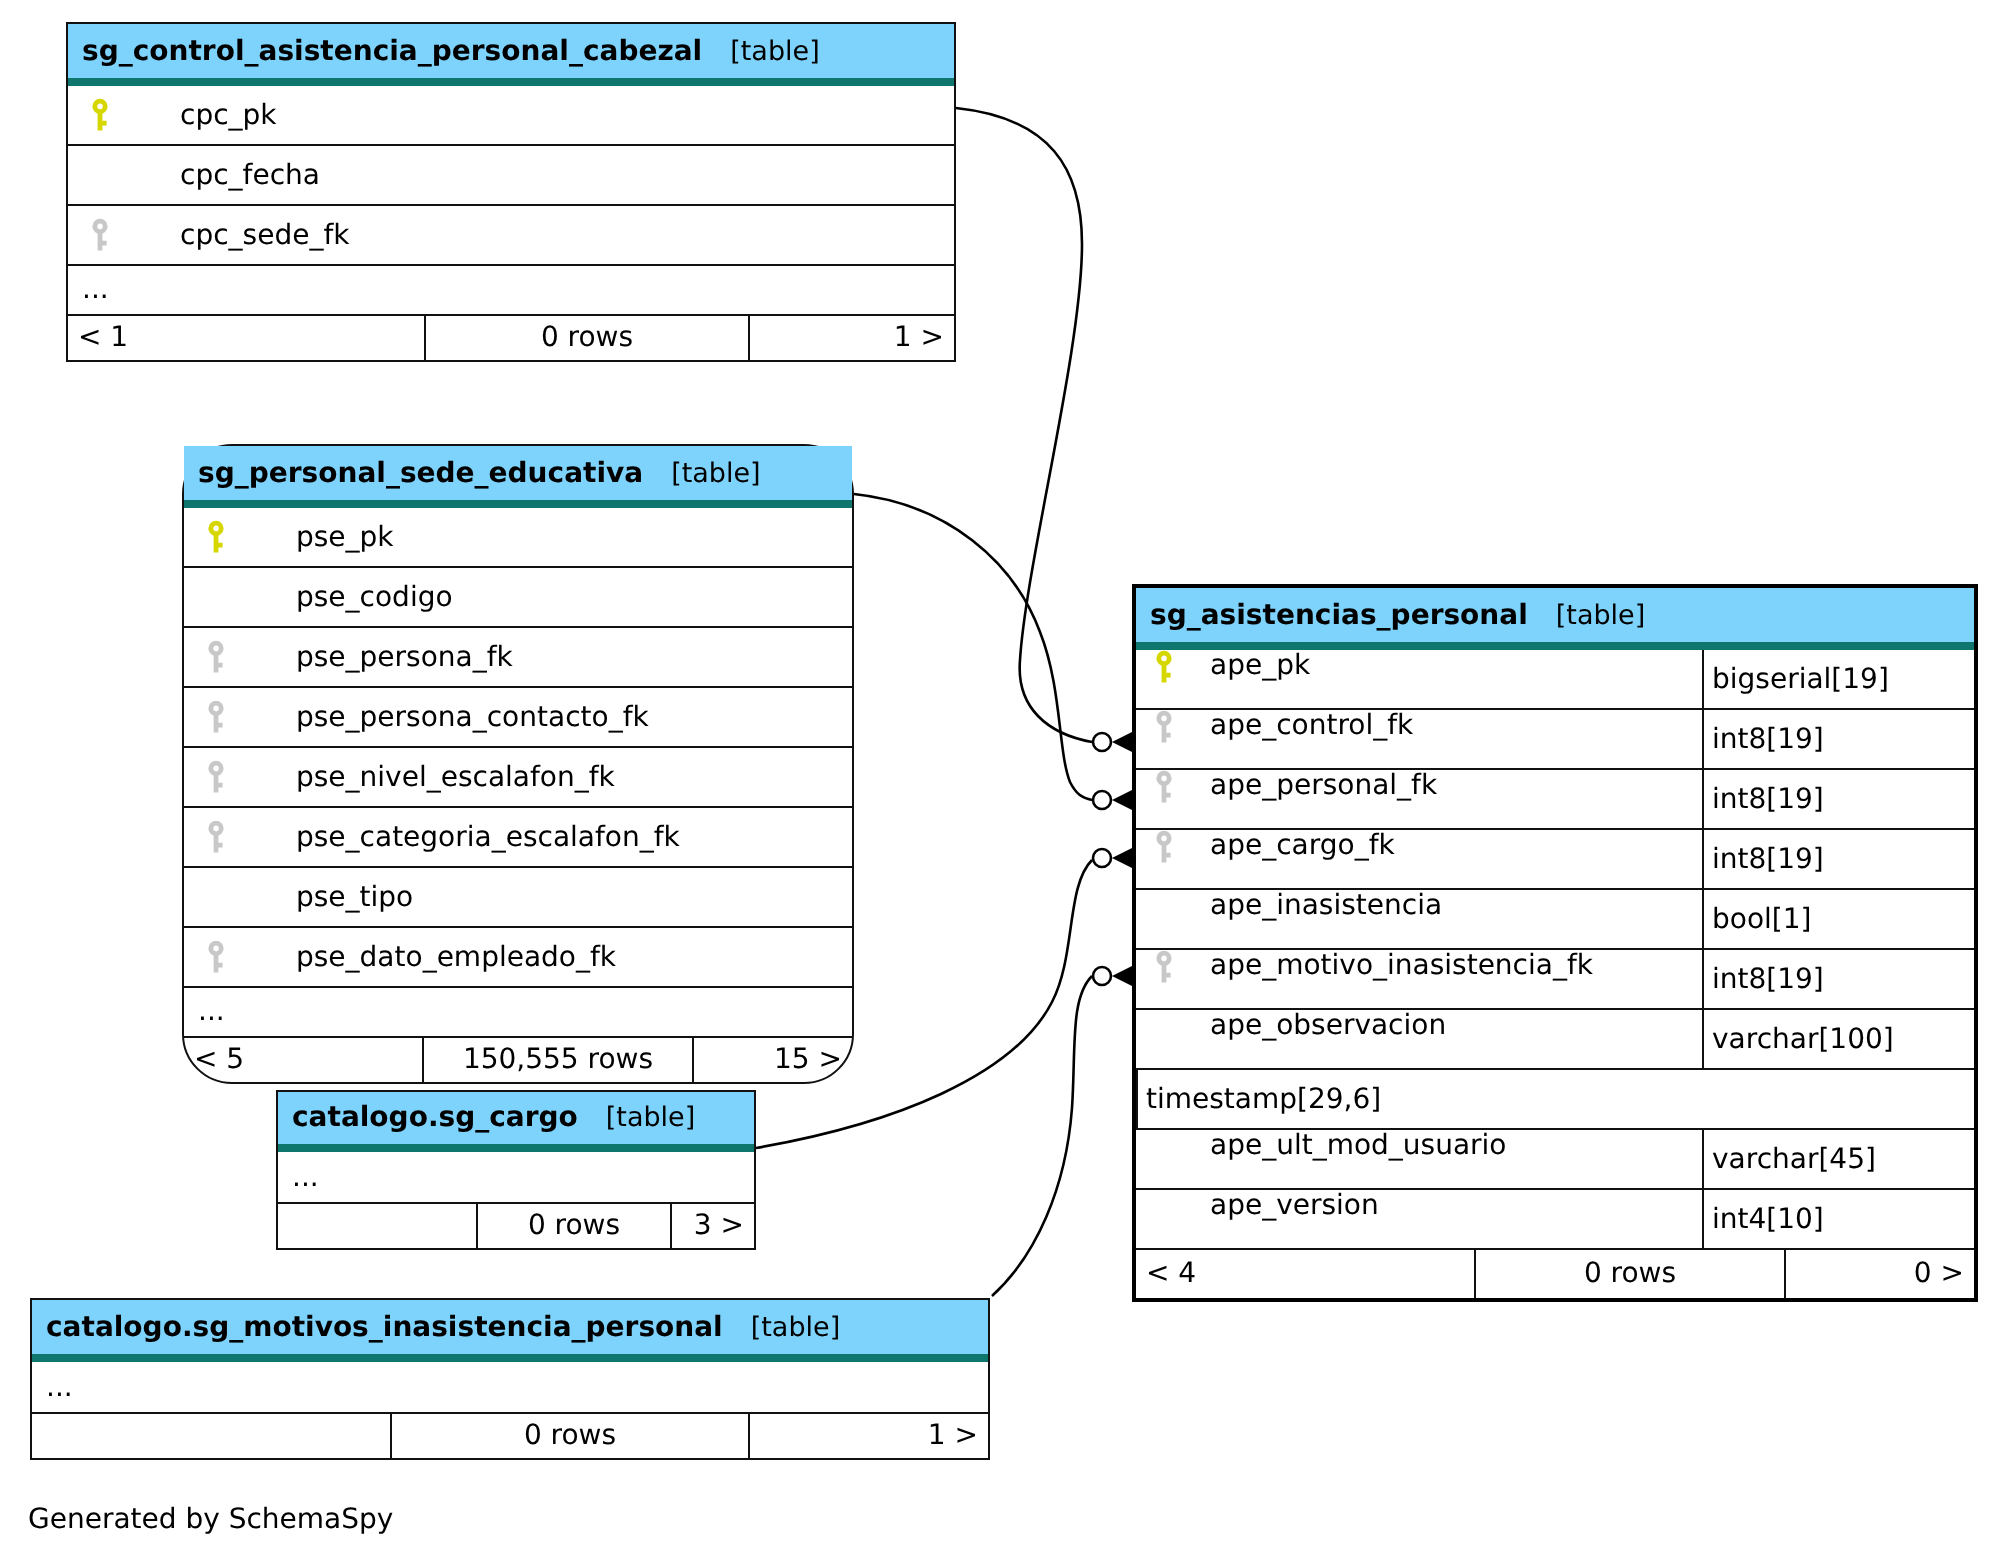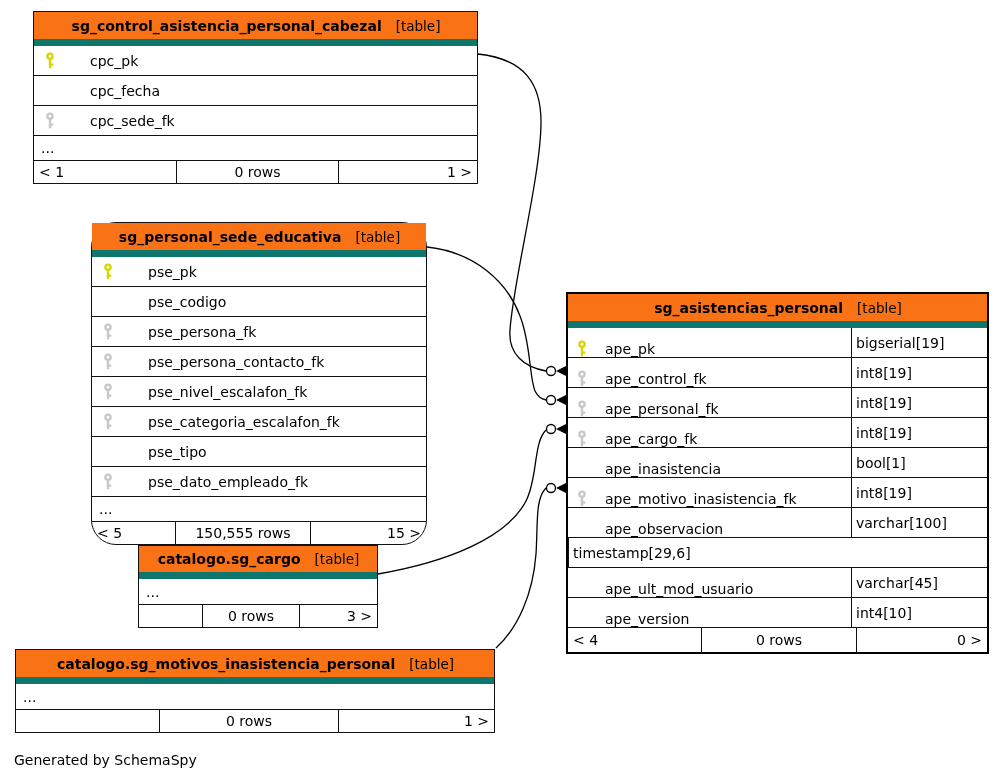--- a/index.html
+++ b/index.html
@@ -3,41 +3,41 @@
 <meta charset="utf-8">
 <style>
   html,body { margin:0; padding:0; background:#ffffff; }
   #canvas {
     position:relative; width:1008px; height:781px; background:#ffffff;
     font-family:"DejaVu Sans","Liberation Sans",sans-serif; color:#000;
   }
   .tbl { position:absolute; border:1px solid #111; background:#fff; box-sizing:border-box; font-size:14px; }
   .tbl.focus { border-width:2px; border-color:#000; }
   .tbl-head {
-    background:#f97316; border-bottom:7px solid #0f766e;
-    display:flex; align-items:center; justify-content:center;
+    background:#7dd3fc; border-bottom:4px solid #0f766e;
+    display:flex; align-items:center; justify-content:flex-start;
     padding:0 6px 0 7px; height:27px;
   }
   .t-name { font-weight:bold; font-size:14px; white-space:nowrap; }
   .t-badge { font-weight:normal; font-size:13.5px; white-space:nowrap; margin-left:14px; }
   .crow { display:flex; align-items:center; border-bottom:1px solid #111; height:29px; background:#fff; }
   .key-slot { display:flex; align-items:center; flex:none; }
   .wide .key-slot { width:34px; padding-left:11px; }
   .narrow .key-slot { width:17px; padding-left:9px; }
   .col-name { white-space:nowrap;margin-left:11px; }
   .type-cell {
     border-left:1px solid #111; width:131px; align-self:stretch;
     display:flex; align-items:center; padding-left:4px; flex:none; white-space:nowrap;
   }
-  .name-cell-flex { flex:1 1 auto; display:flex; align-items:flex-end; align-self:stretch; }
+  .name-cell-flex { flex:1 1 auto; display:flex; align-items:flex-start; align-self:stretch; }
   .ellipsis-row { height:24px; border-bottom:1px solid #111; display:flex; align-items:center; padding-left:7px; }
   .tfoot { display:flex; height:22px; }
   .fcell { display:flex; align-items:center; box-sizing:border-box; white-space:nowrap; }
   .fcell.c1 { padding-left:5px; }
-  .fcell.c2 { justify-content:center; border-left:1px solid #111; border-right:1px solid #111; }
+  .fcell.c2 { justify-content:center; border-left:1px solid #111; border-right:1px solid #111;margin-left:36px; }
   .fcell.c3 { justify-content:flex-end; padding-right:5px; flex:1 1 auto; }
   svg.key { flex:none; display:block; }
   svg.key.pk * { stroke:#d6d600; }
   svg.key.fk * { stroke:#c8c8c8; }
   #edges { position:absolute; left:0; top:0; pointer-events:none; }
   #generated-by { position:absolute; left:14px; top:752px; font-size:14px; }
 </style>
 </head>
 <body>
 

